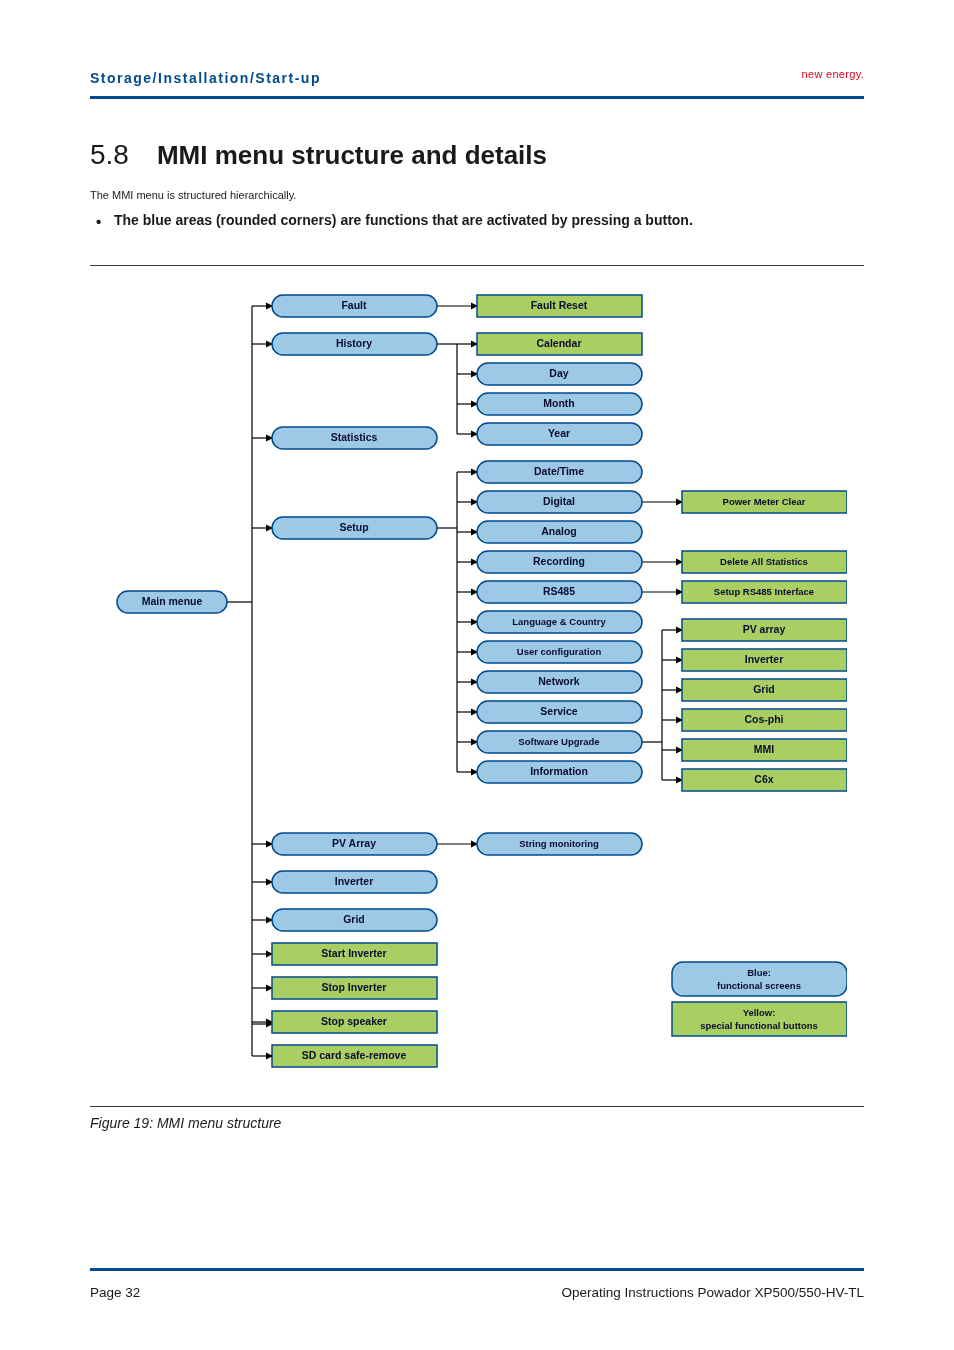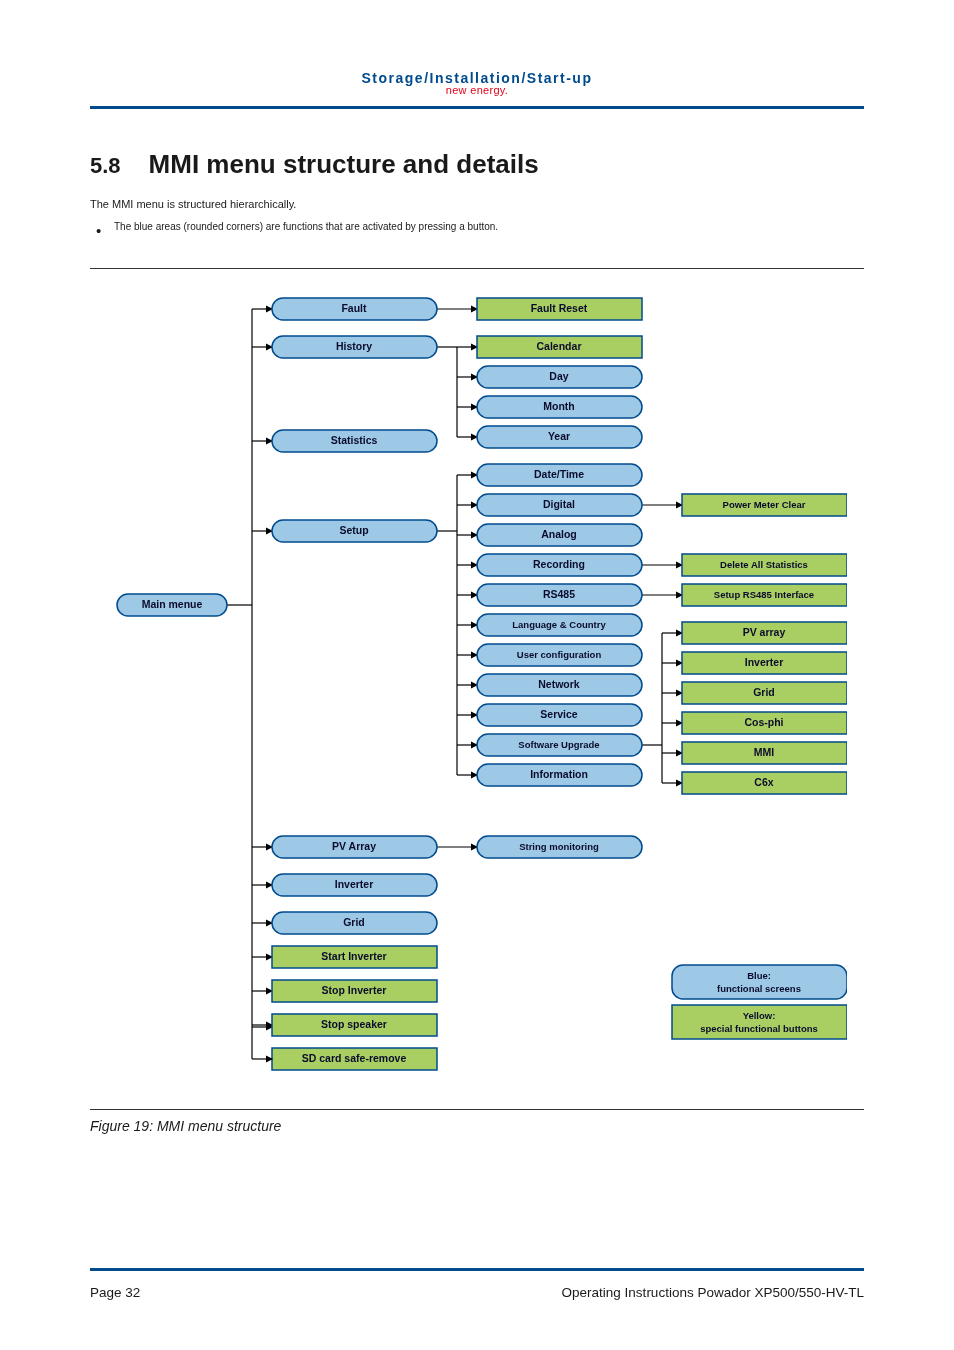--- a/index.html
+++ b/index.html
@@ -5,34 +5,34 @@
   * { box-sizing: border-box; margin: 0; padding: 0; }
   body {
     font-family: "Segoe UI", "Helvetica Neue", Arial, sans-serif;
     width: 954px;
     height: 1350px;
     background: #fff;
     color: #1a1a1a;
     position: relative;
     padding: 70px 90px 50px 90px;
   }
-  .header-row { display: flex; justify-content: space-between; align-items: center; flex-direction: column; }
+  .header-row { display: flex; justify-content: space-between; align-items: flex-start; }
   .breadcrumb { color: #004b8d; font-weight: 700; letter-spacing: 1.5px; font-size: 14px; }
   .logo { display: flex; flex-direction: column; align-items: flex-end; }
   .logo-main { display: flex; align-items: center; gap: 6px; }
   .logo-text { font-size: 30px; font-weight: 900; letter-spacing: 6px; color: #0b0b2b; }
   .logo-swirl { width: 34px; height: 34px; }
   .logo-tag { color: #e2001a; font-size: 11px; margin-top: -2px; letter-spacing: .3px; }
   .hr-top { border: 0; height: 3px; background: #004b8d; margin-top: 10px; margin-bottom: 40px; }
   .sec-head { display: flex; gap: 28px; align-items: baseline; margin-bottom: 18px; }
-  .sec-num { font-size: 22px; font-weight: 700; }
+  .sec-num { font-size: 28px; font-weight: 400; }
   .sec-title { font-size: 26px; font-weight: 700; }
   .intro { font-size: 11px; margin-bottom: 10px; }
   ul.bullets { list-style: none; padding-left: 6px; }
-  ul.bullets li { font-size: 10px; margin-bottom: 6px; position: relative; padding-left: 18px; line-height: 1.4; }
+  ul.bullets li { font-size: 14px; margin-bottom: 6px; position: relative; padding-left: 18px; line-height: 1.4; font-weight: bold; }
   ul.bullets li::before { content: "•"; position: absolute; left: 0; top: 0; font-size: 15px; }
   .fig-wrap { margin-top: 34px; }
   .fig-rule { border: 0; height: 1px; background: #333; margin: 0; }
   .figure-svg { display: block; margin: 20px auto 20px auto; }
   .fig-caption { font-style: italic; font-size: 14px; margin-top: 8px; }
   .footer { position: absolute; bottom: 50px; left: 90px; right: 90px; }
   .footer-rule { border: 0; height: 3px; background: #004b8d; margin-bottom: 14px; }
   .footer-row { display: flex; justify-content: space-between; font-size: 13.5px; gap: 19px; }
 </style>
 </head>

